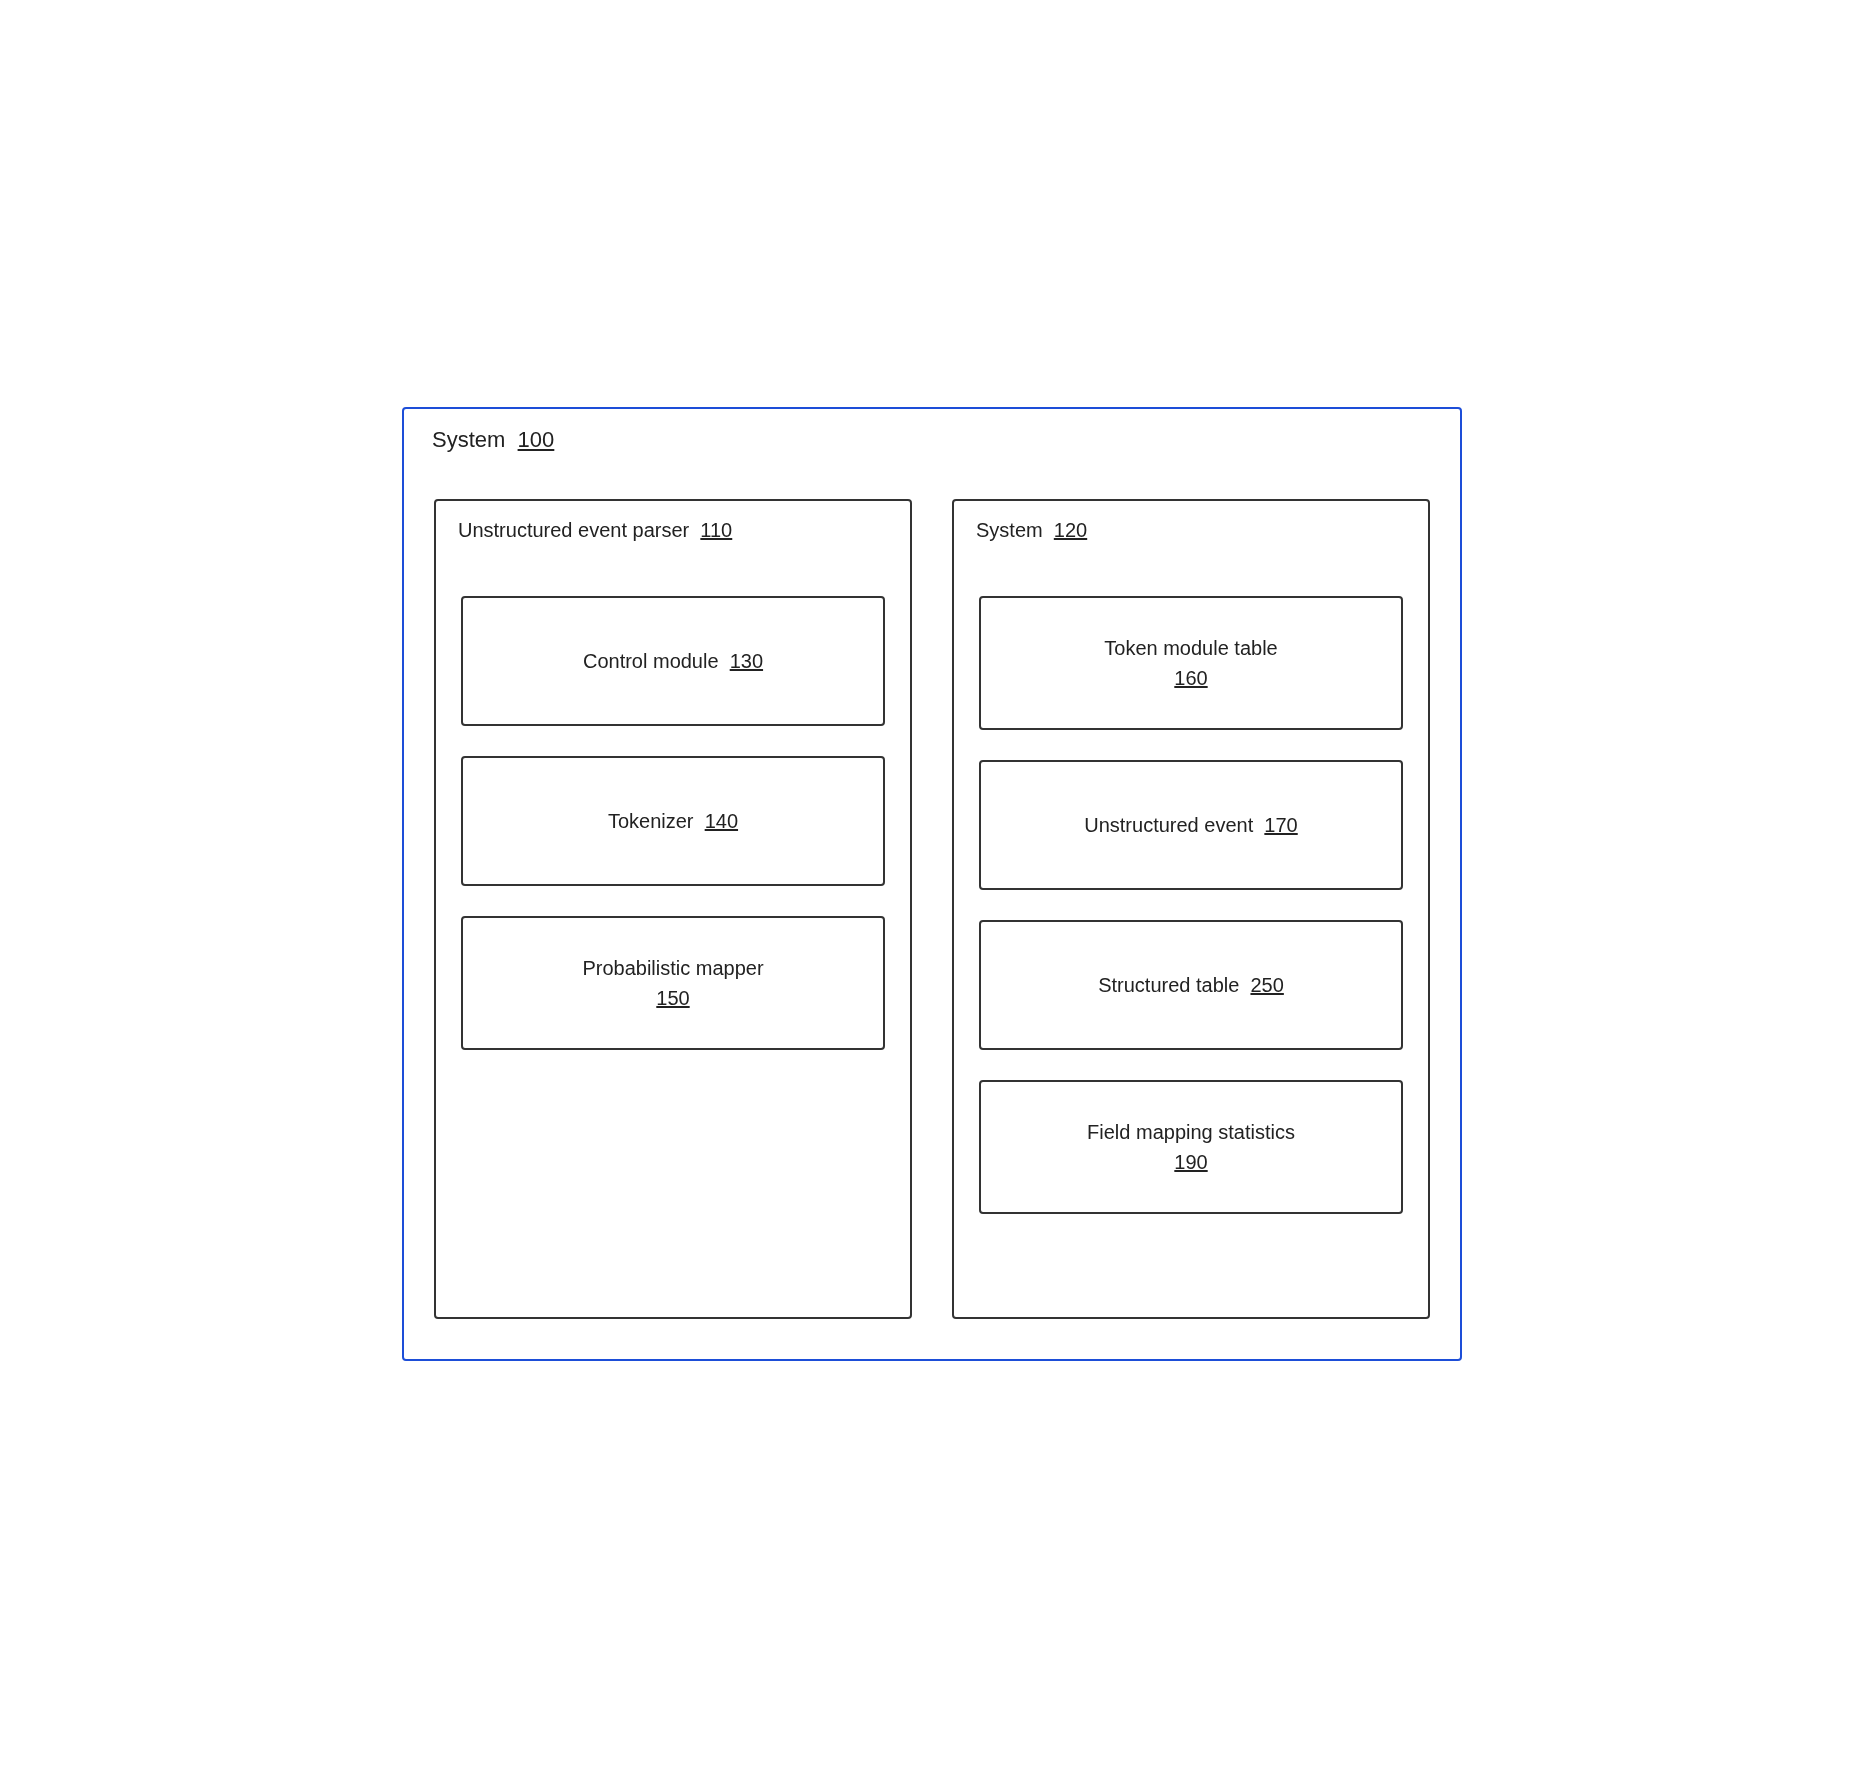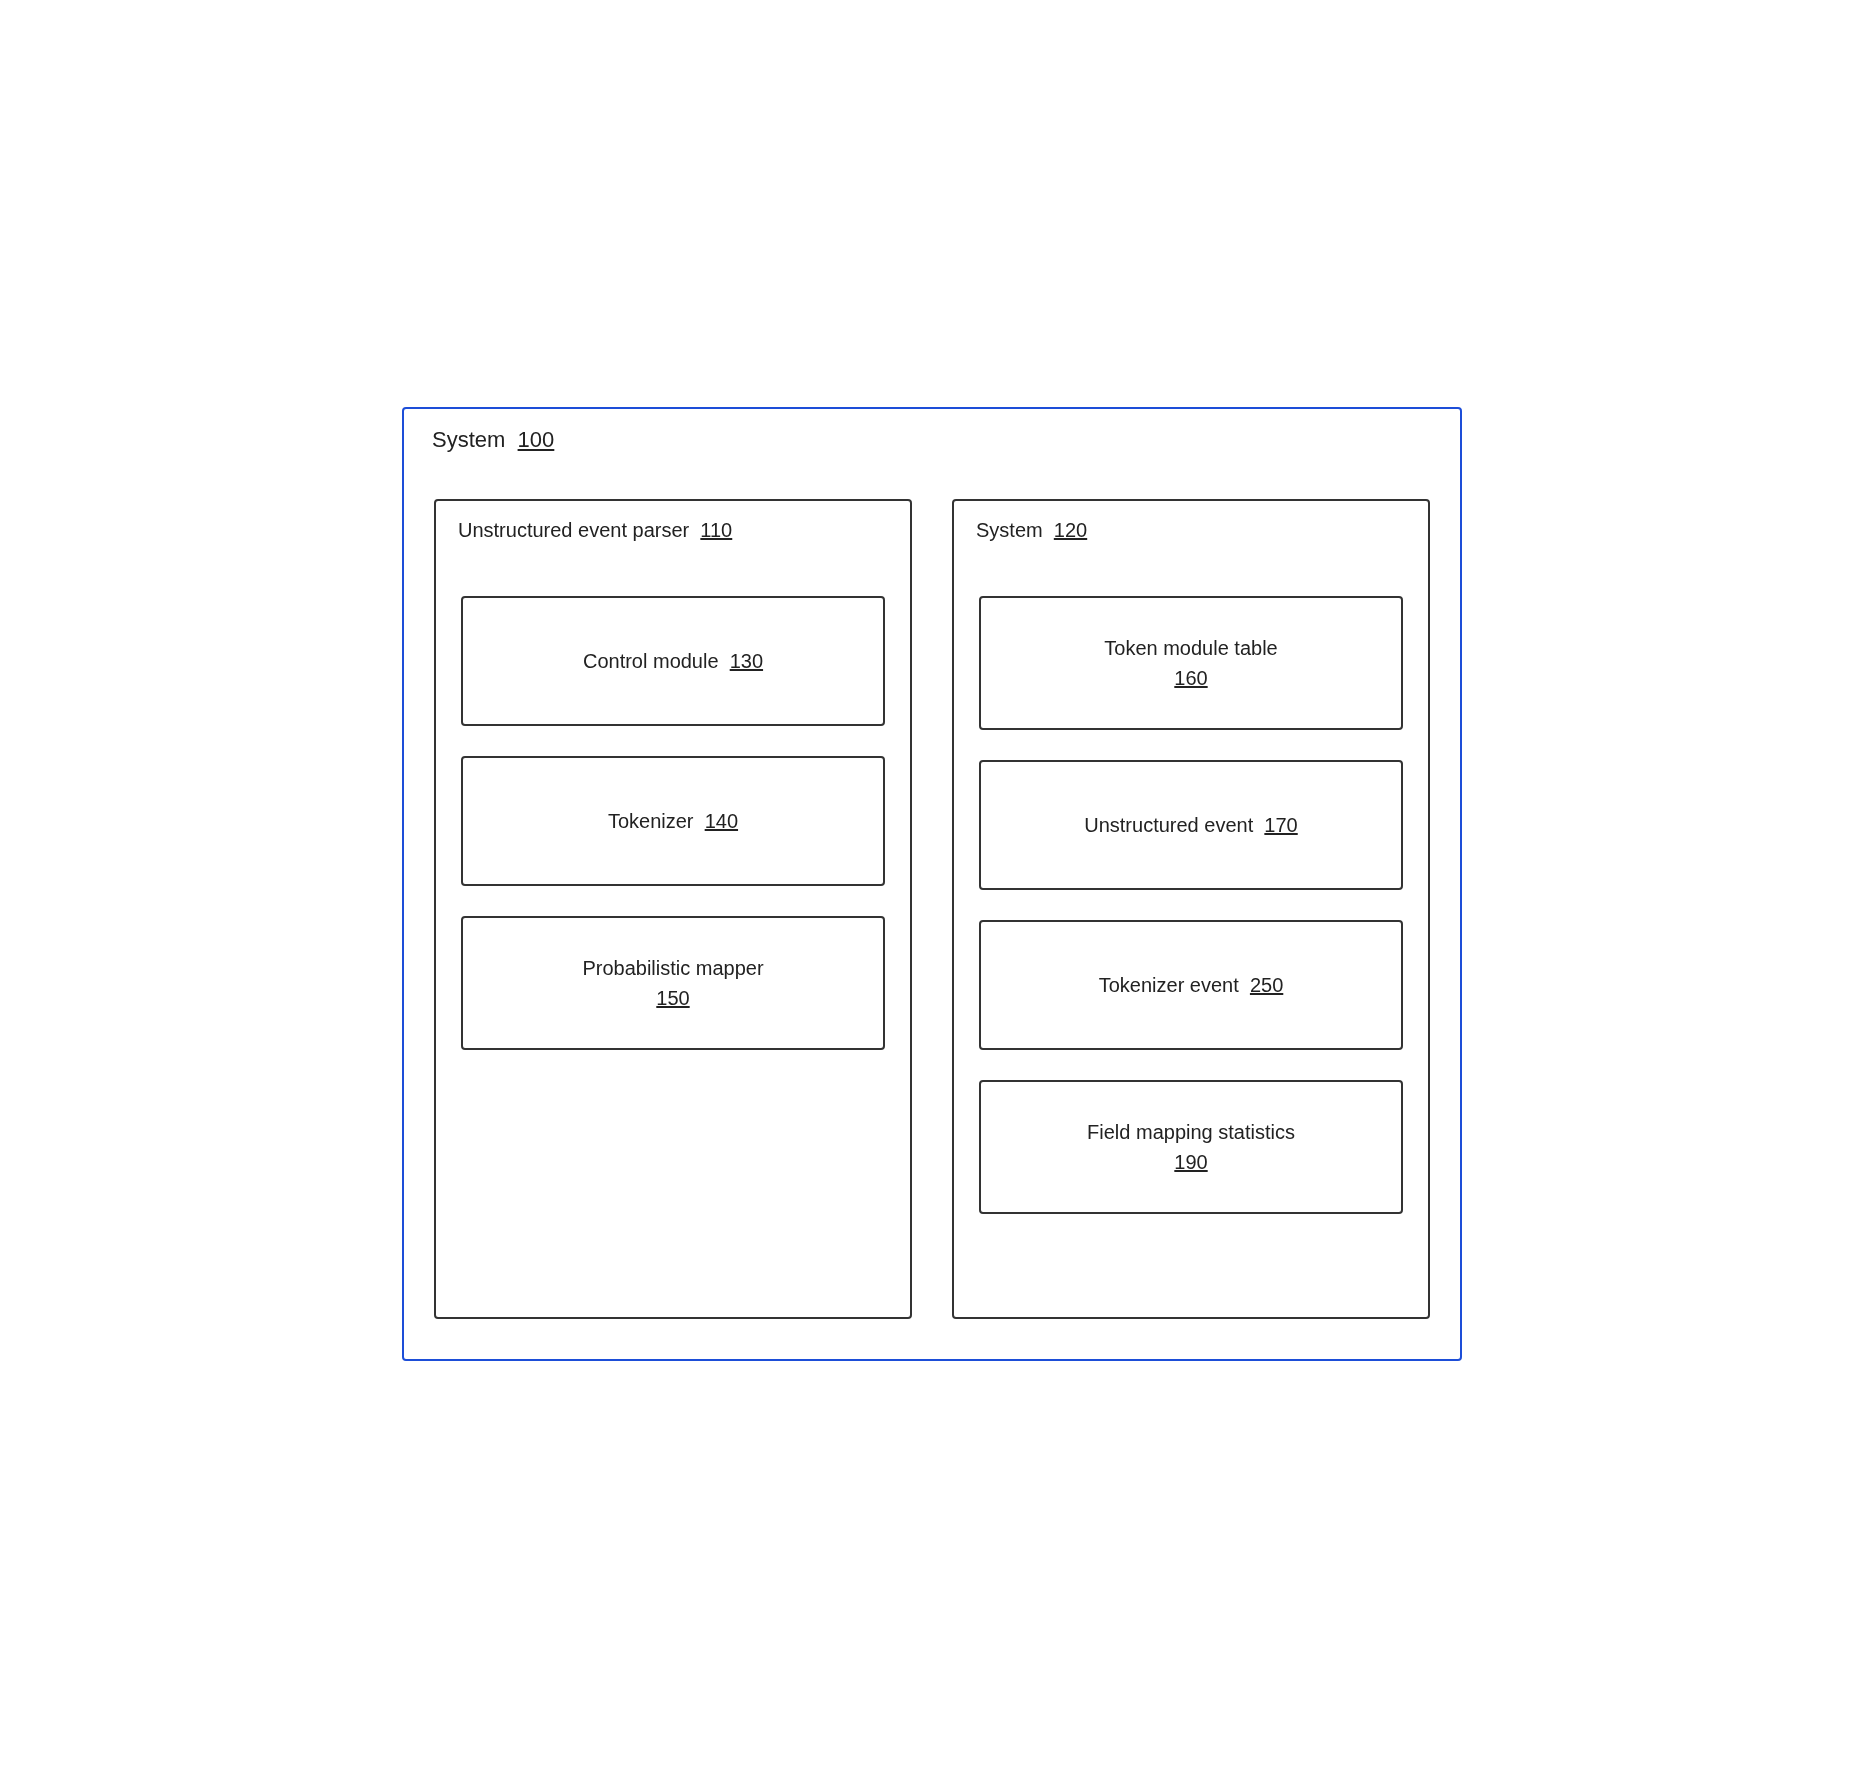--- a/index.html
+++ b/index.html
@@ -165,21 +165,21 @@
 
           <div class="module-box">
             <div class="module-label">
               <span>Unstructured event</span>
               &nbsp;<span class="underlined">170</span>
             </div>
           </div>
 
           <div class="module-box">
             <div class="module-label">
-              <span>Tokenizer event</span>
+              <span>Structured table</span>
               &nbsp;<span class="underlined">250</span>
             </div>
           </div>
 
           <div class="module-box">
             <div class="module-label">
               <span>Field mapping statistics</span><br>
               <span class="underlined">190</span>
             </div>
           </div>

